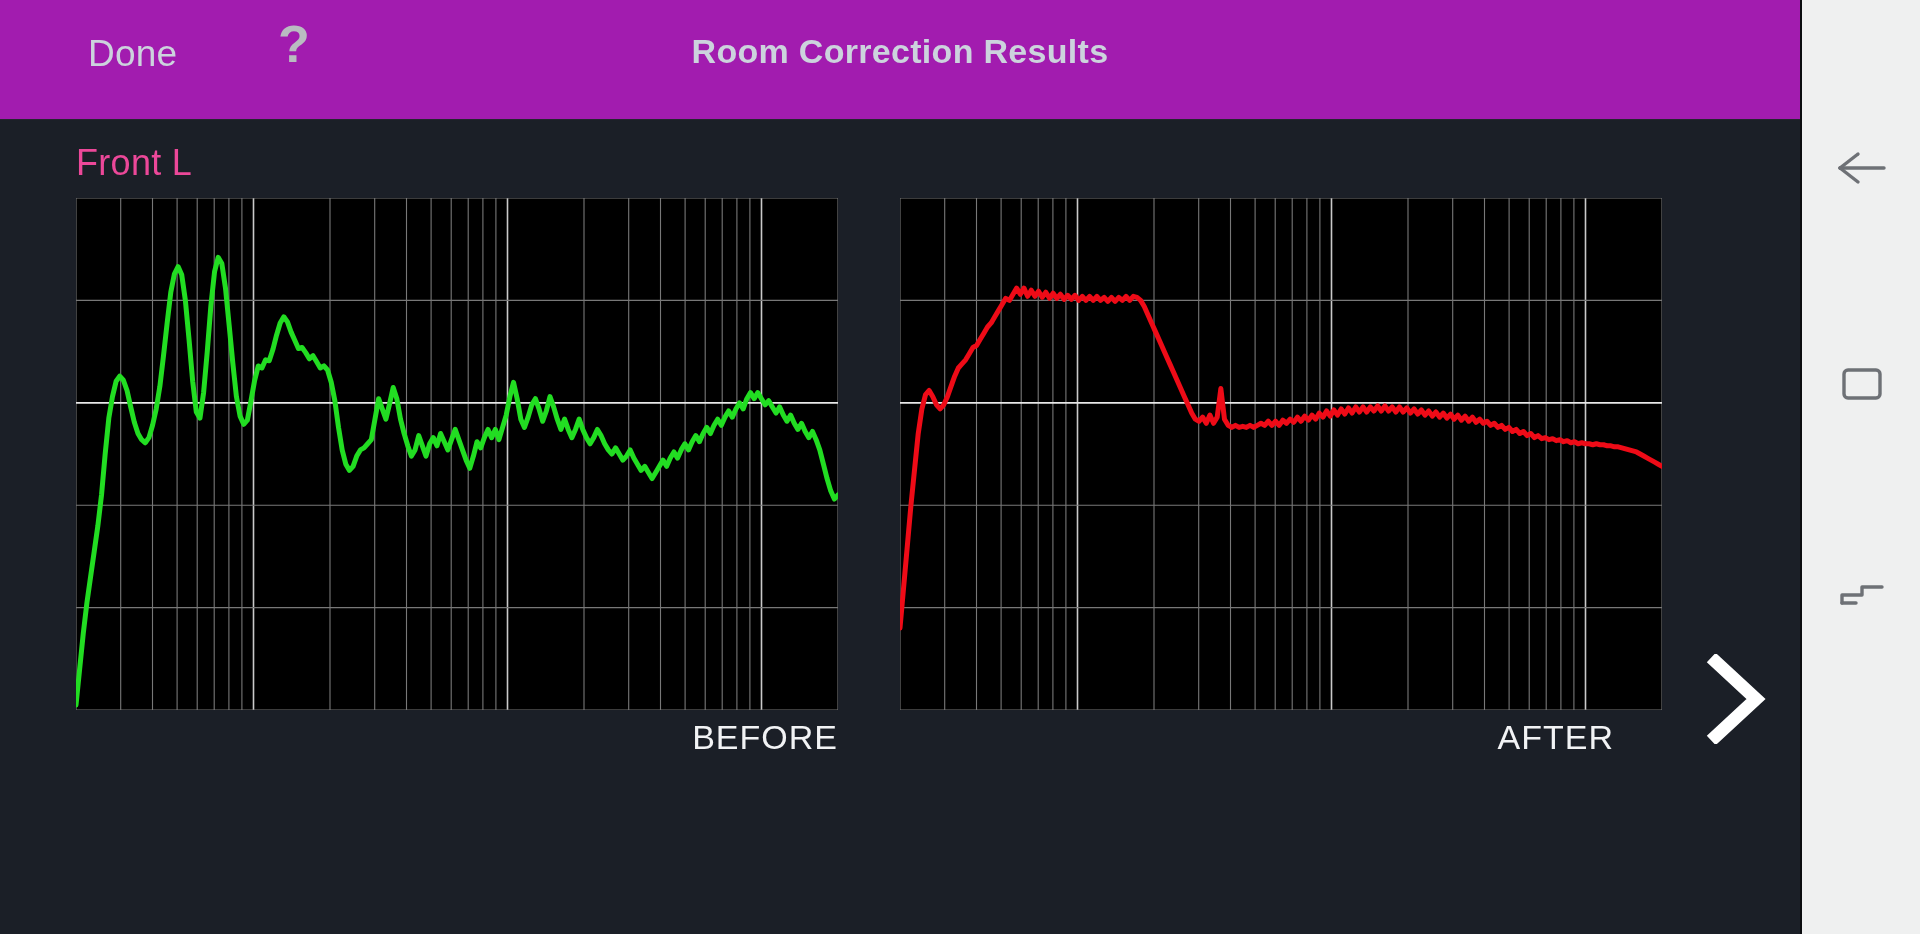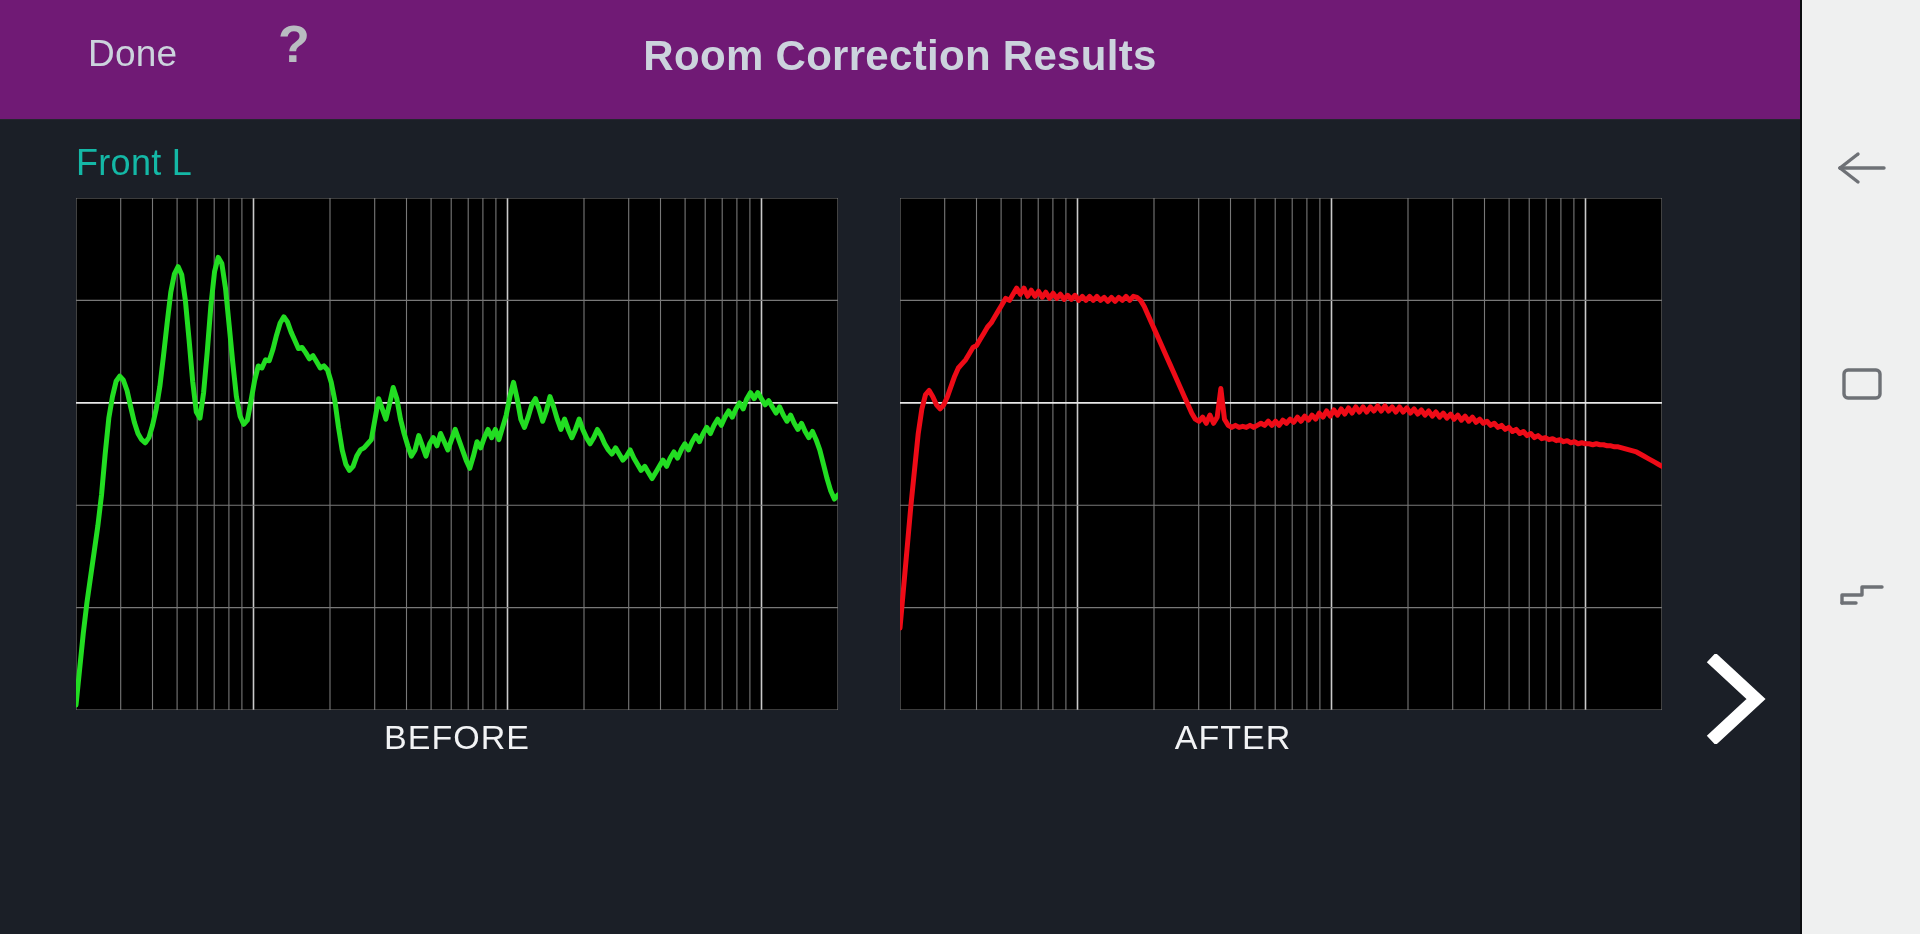--- a/index.html
+++ b/index.html
@@ -22,21 +22,21 @@
     background: #171a21;
     overflow: hidden;
   }
 
   
   .header {
     position: absolute;
     left: 0; top: 0;
     width: 1800px;
     height: 120px;
-    background: #701a75;
+    background: #a21caf;
     border-bottom: 1px solid #23262e;
     box-sizing: border-box;
   }
   .done-btn {
     position: absolute;
     left: 88px;
     top: 33px;
     font-size: 37px;
     color: #ccd3dd;
     letter-spacing: 0.2px;
@@ -59,40 +59,40 @@
     font-family: "Liberation Sans", sans-serif;
     cursor: pointer;
     line-height: 1;
   }
   .header-title {
     position: absolute;
     left: 0;
     top: 32px;
     width: 1800px;
     text-align: center;
-    font-size: 42px;
+    font-size: 34px;
     font-weight: bold;
     color: #ccd3dd;
     letter-spacing: 0.3px;
   }
 
   
   .content {
     position: absolute;
     left: 0; top: 120px;
     width: 1800px;
     height: 814px;
     background: #1b1f27;
   }
   .channel-label {
     position: absolute;
     left: 76px;
     top: 22px;
     font-size: 36px;
-    color: #14b8a6;
+    color: #ec4899;
     letter-spacing: 0.3px;
   }
 
   .charts-row {
     position: absolute;
     left: 0;
     top: 78px;
     width: 1800px;
     height: 560px;
   }
@@ -111,21 +111,21 @@
     background: #000000;
     overflow: hidden;
   }
   .plot svg { display: block; }
 
   .chart-caption {
     position: absolute;
     top: 520px;
     left: 0;
     width: 762px;
-    text-align: center;
+    text-align: right;
     font-size: 34px;
     color: #f2f3f5;
     letter-spacing: 1px;
   }
 
   
   .next-btn {
     position: absolute;
     left: 1700px;
     top: 456px;

